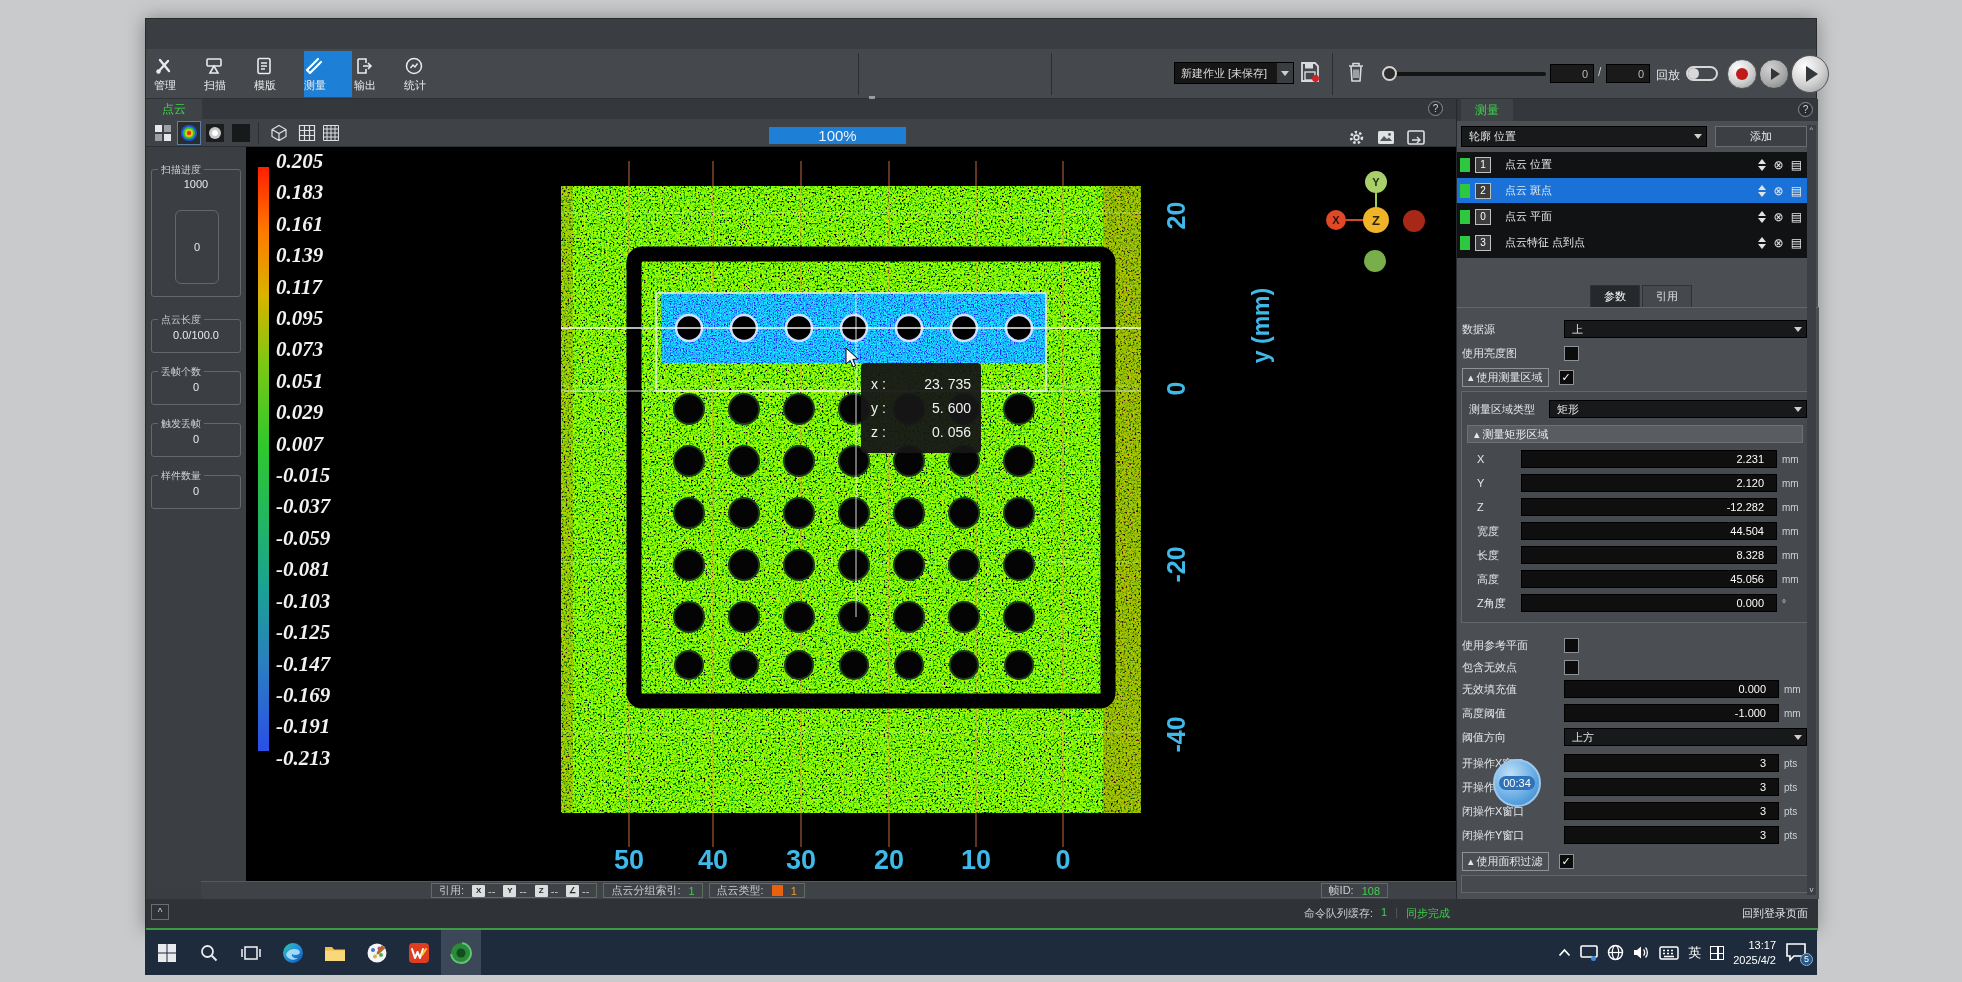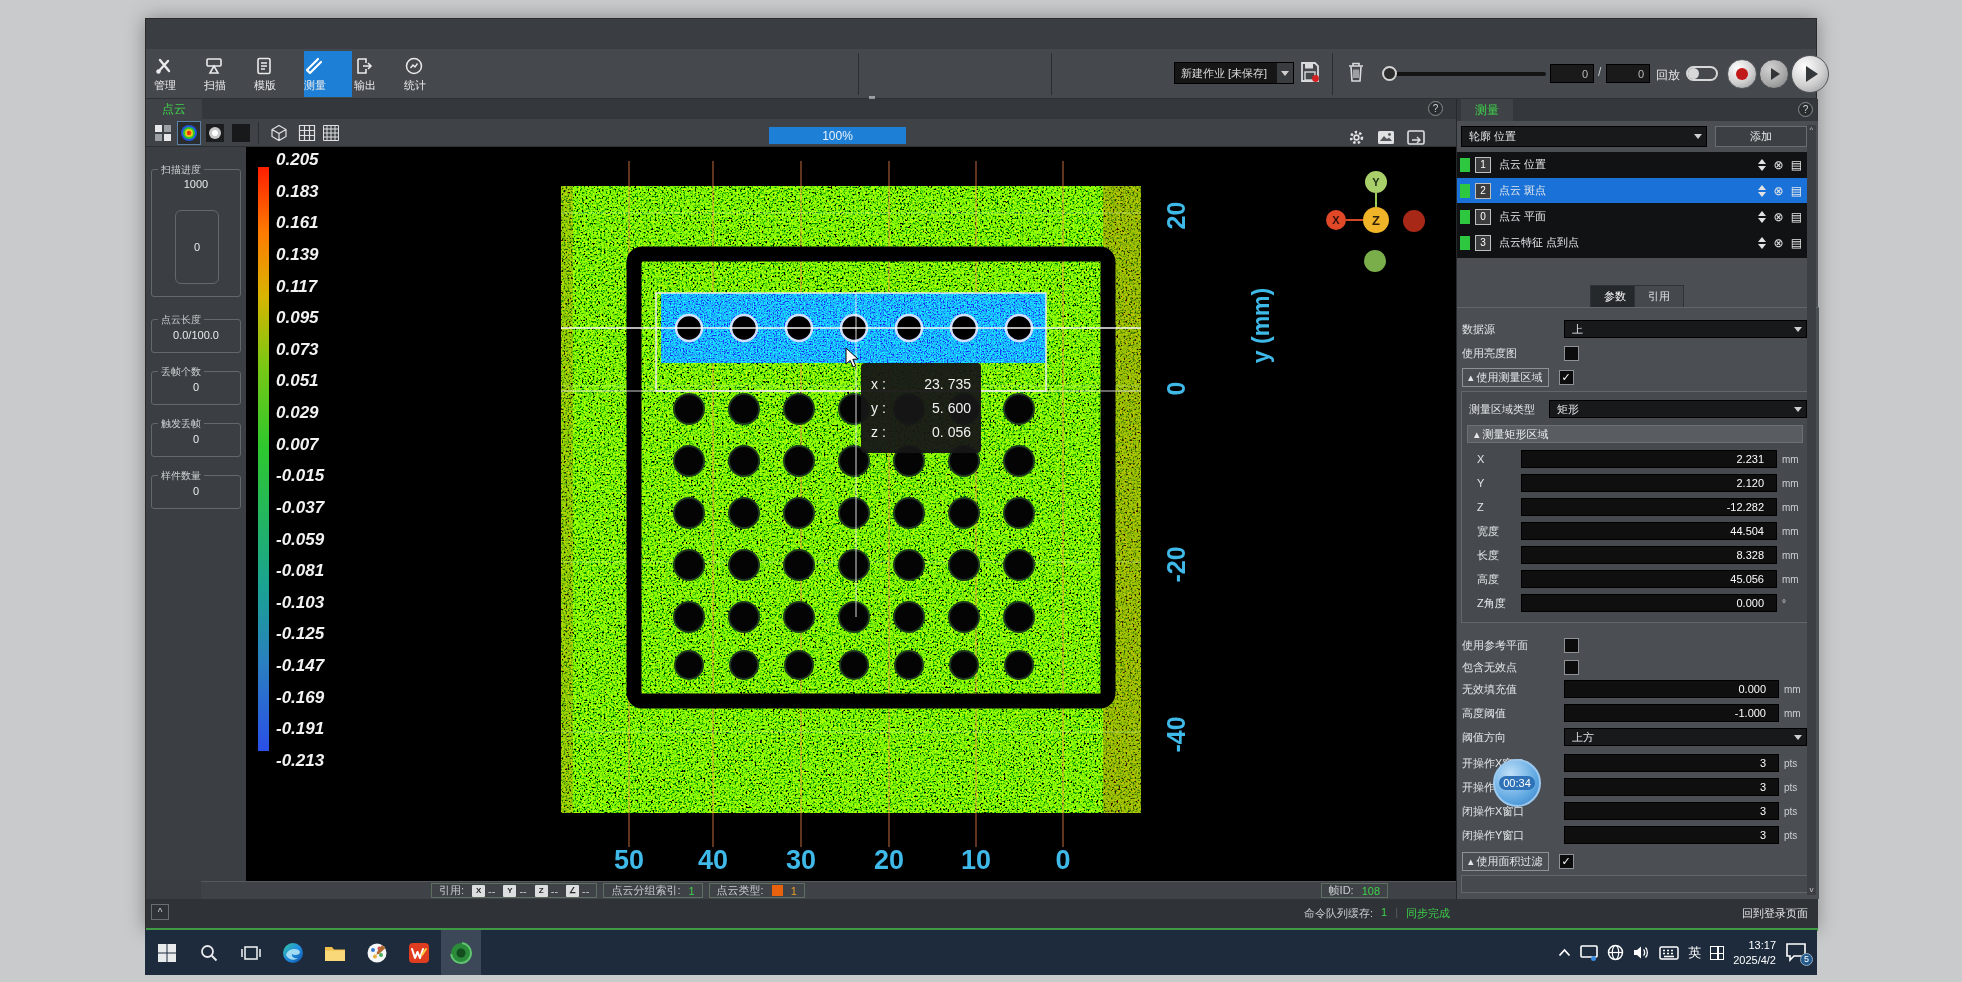--- a/index.html
+++ b/index.html
@@ -70,38 +70,38 @@
   .paneltab { position:absolute; top:0; height:20px; padding:0 16px; background:#3f4347; color:#3ed24a;
               font-size:12px; display:flex; align-items:center; }
   #qmark-vp { position:absolute; left:1282px; top:2px; }
   .qcircle { width:15px; height:15px; border-radius:50%; background:#2a2d30; border:1px solid #8a8d90;
              color:#cfd2d4; font-size:10px; display:flex; align-items:center; justify-content:center; }
 
   #iconstrip { position:absolute; left:0; top:100px; width:1310px; height:28px; background:#3f4347; border-bottom:1px solid #2c2f32; }
   .sicon { position:absolute; top:3px; width:22px; height:22px; display:flex; align-items:center; justify-content:center; }
   .sicon.sel { background:#2a2d30; outline:1px solid #5a80a8; }
   #zoombadge { position:absolute; left:623px; top:108px; width:137px; height:17px; background:#1d7fd6;
-               color:#eaf2fb; font-size:12px; display:flex; align-items:center; justify-content:center; z-index:5; }
+               color:#eaf2fb; font-size:15px; display:flex; align-items:center; justify-content:center; z-index:5; }
   .vp-tool { position:absolute; top:108px; width:24px; height:20px; display:flex; align-items:center; justify-content:center; z-index:5; }
 
   
   #sidebar { position:absolute; left:0; top:128px; width:116px; height:734px; background:#3b3f43; border-right:1px solid #2c2f32; }
   .group { position:absolute; left:5px; width:90px; border:1px solid #63686d; border-radius:3px; }
   .gtitle { position:absolute; top:-7px; left:6px; background:#3b3f43; padding:0 3px; font-size:10px; color:#ccd0d3; white-space:nowrap; }
   .gvalue { width:100%; text-align:center; color:#e8eaeb; font-size:11px; padding:9px 0 6px; }
   #ptrack { position:absolute; left:23px; top:40px; width:44px; height:74px; border:1px solid #63686d; border-radius:6px;
             display:flex; align-items:center; justify-content:center; color:#e8eaeb; font-size:11px; }
   #pmax { position:absolute; top:8px; width:100%; text-align:center; color:#e8eaeb; font-size:11px; }
 
   
   #viewport { position:absolute; left:100px; top:128px; width:1210px; height:734px; background:#000; overflow:hidden; }
   #cbar { position:absolute; left:12px; top:20px; width:11px; height:584px;
           background:linear-gradient(to bottom,#ff1e00 0%,#ff7a00 11%,#d8b400 22%,#7ac814 34%,#2ec82e 48%,#22b464 61%,#1aa293 72%,#2a7fc0 85%,#2a4fe8 100%); }
   #cbar-labels { position:absolute; left:30px; top:4px; width:78px; height:618px; display:flex; flex-direction:column; justify-content:space-between; }
-  #cbar-labels span { color:#f2f2f2; font-size:17px; font-style:italic; font-weight:bold; font-family:Liberation Sans, sans-serif; line-height:1; }
+  #cbar-labels span { color:#f2f2f2; font-size:21px; font-style:italic; font-weight:bold; font-family:Liberation Serif, serif; line-height:1; }
   .xtick { position:absolute; top:698px; transform:translateX(-50%); color:#3fb9e8; font-size:27px; font-weight:bold; }
   .ytick { position:absolute; left:903px; width:54px; text-align:center; transform:rotate(-90deg); color:#3fb9e8; font-size:25px; font-weight:bold; }
   #ylabel { position:absolute; left:930px; top:165px; width:170px; text-align:center; transform:rotate(-90deg);
             transform-origin:center; color:#3fb9e8; font-size:23px; font-weight:bold; }
   #tooltip { position:absolute; left:615px; top:216px; width:120px; height:90px; background:rgba(22,22,22,.95);
              border-radius:4px; padding:9px 10px; z-index:6; }
   #tooltip .trow { display:flex; justify-content:space-between; color:#f2f2f2; font-size:14px; line-height:24px; }
   #cursor { position:absolute; left:598px; top:200px; z-index:7; }
 
   
@@ -132,21 +132,21 @@
                     display:flex; align-items:center; color:#e2e4e6; font-size:11px; }
   #measure-select .stext { flex:1; padding-left:7px; }
   #add-btn { position:absolute; left:258px; top:27px; width:92px; height:21px; background:#3c4044; border:1px solid #6a6e72;
              color:#e8eaec; font-size:11px; display:flex; align-items:center; justify-content:center; }
   #mlist { position:absolute; left:0px; top:53px; width:352px; height:106px; background:#101214; }
   .mitem { position:absolute; left:0; width:100%; height:25px; display:flex; align-items:center; color:#e6e8ea; font-size:11px; }
   .mitem.sel { background:#1a72d8; }
   .msq { width:10px; height:14px; background:#2ec840; margin-left:3px; }
   .mnum { width:16px; height:16px; background:#3c3c3c; border:1px solid #bfbfbf; color:#fff; font-size:10px;
           display:flex; align-items:center; justify-content:center; margin-left:5px; }
-  .mlabel { margin-left:8px; flex:1; }
+  .mlabel { margin-left:14px; flex:1; }
   .mupdn { display:flex; flex-direction:column; gap:2px; margin-right:8px; }
   .mupdn i { display:block; width:0; height:0; border-left:4px solid transparent; border-right:4px solid transparent; }
   .mupdn .up { border-bottom:5px solid #e2e2e2; }
   .mupdn .dn { border-top:5px solid #e2e2e2; }
   .mico { color:#e8e8e8; font-size:12px; margin-right:7px; }
 
   .ptab { position:absolute; top:186px; width:50px; height:22px; font-size:11px; color:#dfe1e3;
           display:flex; align-items:center; justify-content:center; background:#45494d; border:1px solid #303336; border-bottom:none; }
   .ptab.sel { background:#26292c; color:#fff; }
   #params { position:absolute; left:0; top:208px; width:362px; height:592px; border-top:1px solid #63676b; background:#4b4f54; }
@@ -667,21 +667,21 @@
         <span class="mupdn">
             <i class="up"></i>
             <i class="dn"></i>
           </span>
         <span class="mico">⊗</span>
         <span class="mico">▤</span>
       </div>
     </div>
 
     <div class="ptab sel" style="left:133px">参数</div>
-    <div class="ptab" style="left:177px">引用</div>
+    <div class="ptab" style="left:185px">引用</div>
     <div id="params"></div>
 
     <div class="prow" style="top:220px">
       <span class="plabel">数据源</span>
       <div class="pselect">
         <span class="stext">上</span>
         <span class="caretbox" style="background:transparent">
             <i class="tri-dn"></i>
           </span>
       </div>

